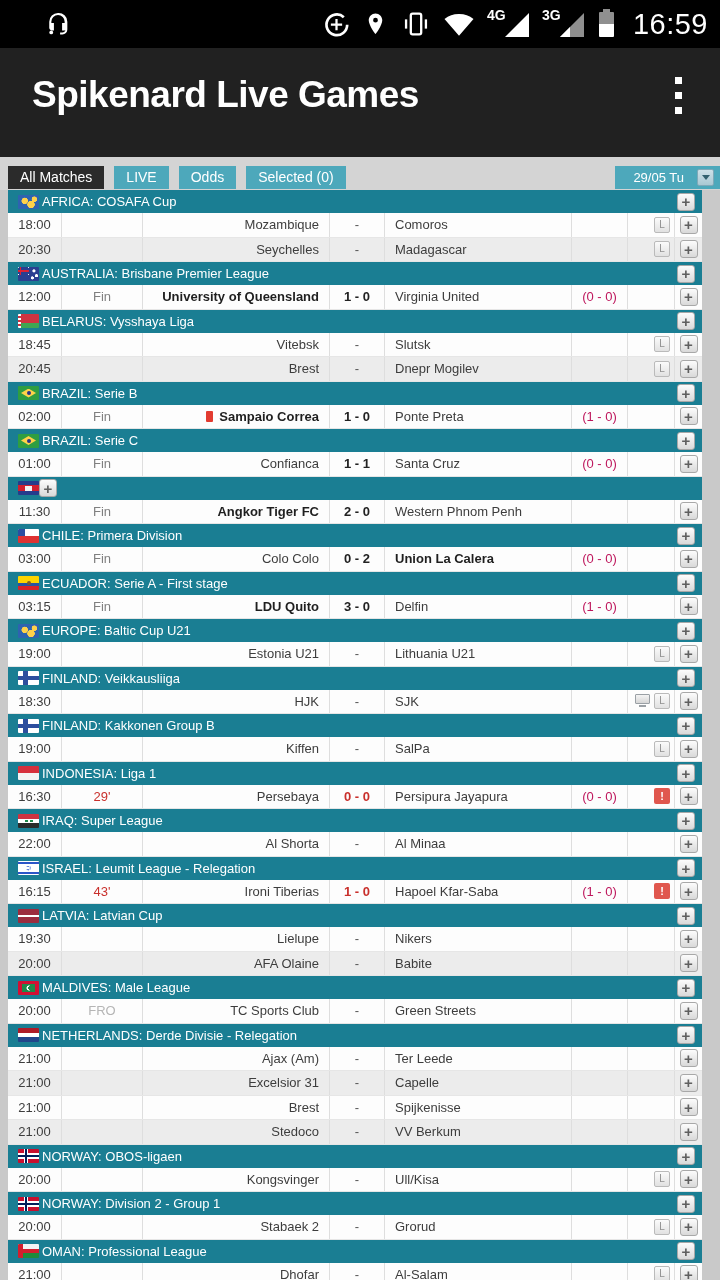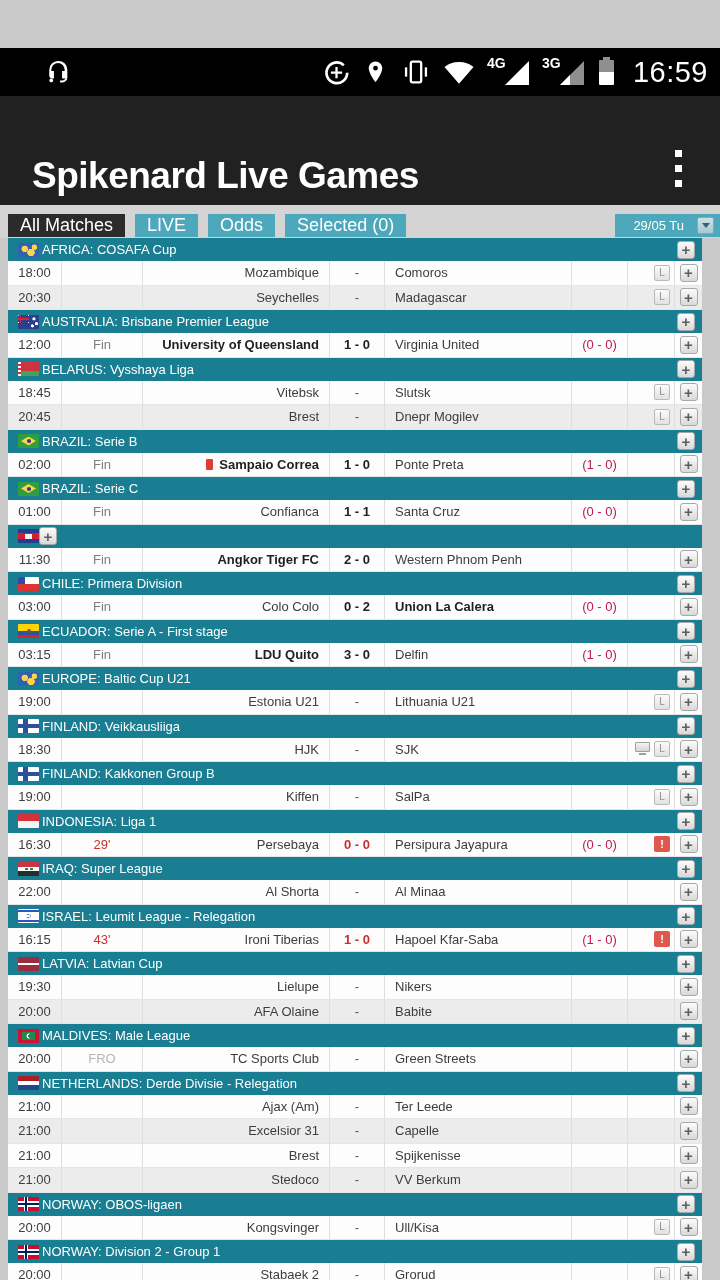--- a/index.html
+++ b/index.html
@@ -1,41 +1,41 @@
 <!DOCTYPE html>
 <html style="--teal-header: #1a7e93; --teal-tab: #4da8bb; --live-red: #c9302c; --alert-red: #e0574e;"><head>
 <meta charset="utf-8">
 <style>
   * { margin:0; padding:0; box-sizing:border-box; }
   html,body { width:720px; height:1280px; overflow:hidden; }
   body { font-family:"Liberation Sans","DejaVu Sans",sans-serif; background:#c9c9c9; position:relative; }
 
   
-  .status-bar { height:48px; background:#000; display:flex; align-items:center; padding:0 12px 0 44px;margin-top:48px; }
+  .status-bar { height:48px; background:#000; display:flex; align-items:center; padding:0 12px 0 44px; }
   .sb-right { margin-left:auto; display:flex; align-items:center; gap:13px; }
   .sb-icon { display:flex; align-items:flex-end; }
   .net { position:relative; width:42px; height:30px; }
   .net .net-label { position:absolute; left:0; top:-2px; color:#fff; font-size:14px; font-weight:700; }
   .net .tri { position:absolute; right:0; bottom:2px; width:0; height:0; border-left:24px solid transparent; }
   .net .tri-full { border-bottom:24px solid #fff; }
   .net .tri-part { border-bottom:24px solid #8f8f8f; }
   .net .tri-fill { position:absolute; right:14px; bottom:2px; width:0; height:0; border-left:10px solid transparent; border-bottom:10px solid #fff; }
   .battery { width:15px; height:25px; background:linear-gradient(to bottom,#8f8f8f 0 48%,#ffffff 48%); border-radius:1px; position:relative; margin-left:2px; }
   .battery:before { content:""; position:absolute; top:-3px; left:4px; width:7px; height:3px; background:#8f8f8f; }
   .sb-time { color:#fff; font-size:29px; margin-left:6px; letter-spacing:0.5px; }
 
   
-  .app-header { height:109px; background:#212121; display:flex; align-items:flex-end; padding:0 24px 8px 32px; }
+  .app-header { height:109px; background:#212121; display:flex; align-items:center; padding:0 24px 15px 32px; }
   .app-title { color:#fff; font-size:37px; font-weight:700; letter-spacing:-0.5px; }
   .kebab { margin-left:auto; display:flex; flex-direction:column; gap:8px; padding:10px 14px; cursor:pointer; }
   .kebab span { width:7px; height:7px; background:#fff; display:block; }
 
   
   .tab-bar { height:33px; background:#d4d4d4; display:flex; align-items:flex-end; padding:0 0 1px 8px; }
-  .tab { height:23px; line-height:23px; padding:0 12px; margin-right:10px; font-size:18px; color:#fff;
+  .tab { height:23px; line-height:23px; padding:0 12px; margin-right:10px; font-size:14px; color:#fff;
          background:var(--teal-tab,#4da8bb); cursor:pointer; white-space:nowrap; }
   .tab.active { background:#2b2b2b; }
   .date-block { margin-left:auto; height:23px; background:var(--teal-tab,#4da8bb); display:flex; align-items:center;
                 padding:0 6px 0 18px; gap:13px; cursor:pointer; }
   .date-label { color:#fff; font-size:13px; }
   .date-btn { width:17px; height:17px; background:linear-gradient(#cfe1e8,#a9c8d3); border:1px solid #7fa9b8;
               border-radius:2px; display:flex; align-items:center; justify-content:center; }
   .date-btn i { width:0; height:0; border-left:4px solid transparent; border-right:4px solid transparent; border-top:5px solid #33616f; }
 
   

